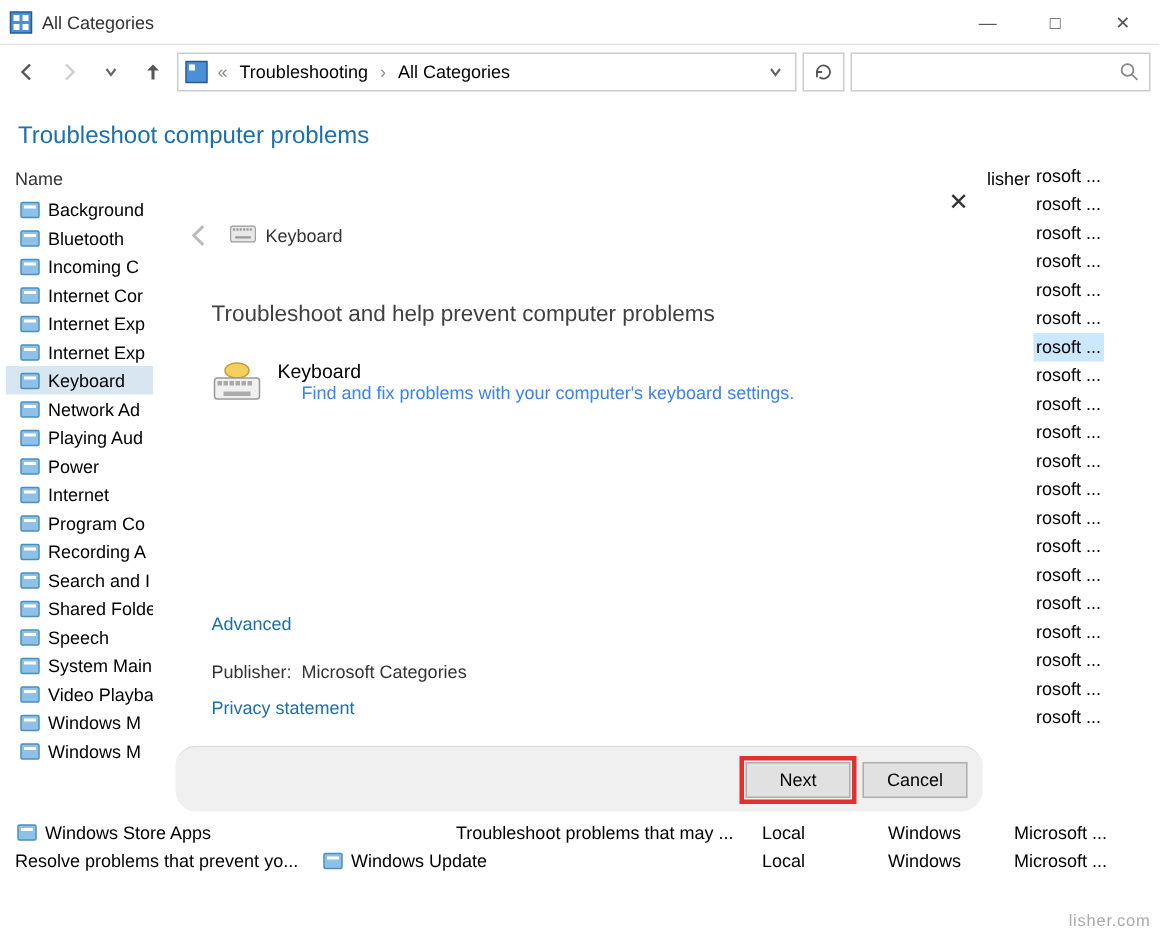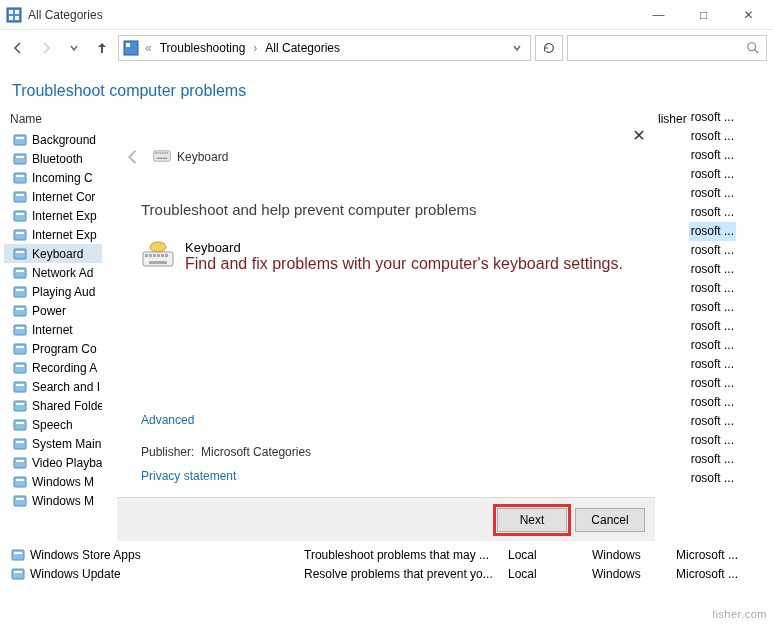--- a/index.html
+++ b/index.html
@@ -49,24 +49,24 @@
 .wback { width: 24px; height: 24px; display: flex; align-items: center; justify-content: center; color: #bbb; }
 .wclose { position: absolute; right: 4px; top: -18px; width: 24px; height: 24px; display: flex; align-items: center; justify-content: center; color: #333; font-size: 16px; }
 .wtitle-row { display: flex; align-items: center; gap: 6px; }
 .wkbicon { width: 18px; height: 14px; }
 .wtitle { font-size: 12px; color: #333; }
 .wbody { flex: 1; padding: 26px 24px 0 24px; }
 .wh2 { font-size: 15px; color: #404040; font-weight: 400; margin-bottom: 22px; }
 .wdesc-row { display: flex; gap: 10px; align-items: flex-start; margin-bottom: 140px; }
 .bigkb { width: 34px; height: 28px; flex-shrink: 0; }
 .wname { font-size: 13px; color: #000; }
-.wsub { font-size: 16px; color: #7f1d1d; }
+.wsub { font-size: 12px; color: #3b82f6; margin-left: 16px; }
 .link { color: #1a6fb0; font-size: 12px; cursor: pointer; margin-top: 10px; }
 .wmeta { font-size: 12px; color: #333; margin: 6px 0; }
-.wfoot { height: 44px; background: #f0f0f0; border-top: 1px solid #ddd; display: flex; align-items: center; justify-content: flex-end; padding: 0 10px; gap: 8px; }
+.wfoot { height: 44px; background: #f0f0f0; border-top: 1px solid #ddd; display: flex; align-items: center; justify-content: flex-end; padding: 0 10px; gap: 8px; border-radius: 14px; }
 .btn { min-width: 70px; height: 24px; border: 1px solid #adadad; background: #e1e1e1; font-size: 12px; font-family: inherit; }
 .btn.next-hl { outline: 3px solid #e03030; outline-offset: 1px; }
 
 
 .bottomrows { position: absolute; left: 0; top: 545px; width: 773px; }
 .brow { display: flex; align-items: center; height: 19px; padding-left: 10px; gap: 4px; font-size: 12px; }
 .bcell { overflow: hidden; white-space: nowrap; text-overflow: ellipsis; }
 .b-name { width: 290px; display:flex; align-items:center; gap:4px; }
 .b-desc { width: 200px; }
 .b-loc { width: 80px; }
@@ -444,29 +444,29 @@
           </svg>
         </span>
         <span>Windows Store Apps</span>
       </div>
       <div class="bcell b-desc">Troubleshoot problems that may ...</div>
       <div class="bcell b-loc">Local</div>
       <div class="bcell b-cat">Windows</div>
       <div class="bcell b-pub">Microsoft ...</div>
     </div>
     <div class="brow">
+      <div class="bcell b-desc">Resolve problems that prevent yo...</div>
       <div class="bcell b-name">
         <span class="liicon">
           <svg viewBox="0 0 16 16">
             <rect x="2" y="3" width="12" height="10" rx="1" fill="#8fc1e8" stroke="#4a90b8"></rect>
             <rect x="4" y="5" width="8" height="2" fill="#fff"></rect>
           </svg>
         </span>
         <span>Windows Update</span>
       </div>
-      <div class="bcell b-desc">Resolve problems that prevent yo...</div>
       <div class="bcell b-loc">Local</div>
       <div class="bcell b-cat">Windows</div>
       <div class="bcell b-pub">Microsoft ...</div>
     </div>
   </div>
 
 <div class="watermark">lisher.com</div>
 
 </body></html>

